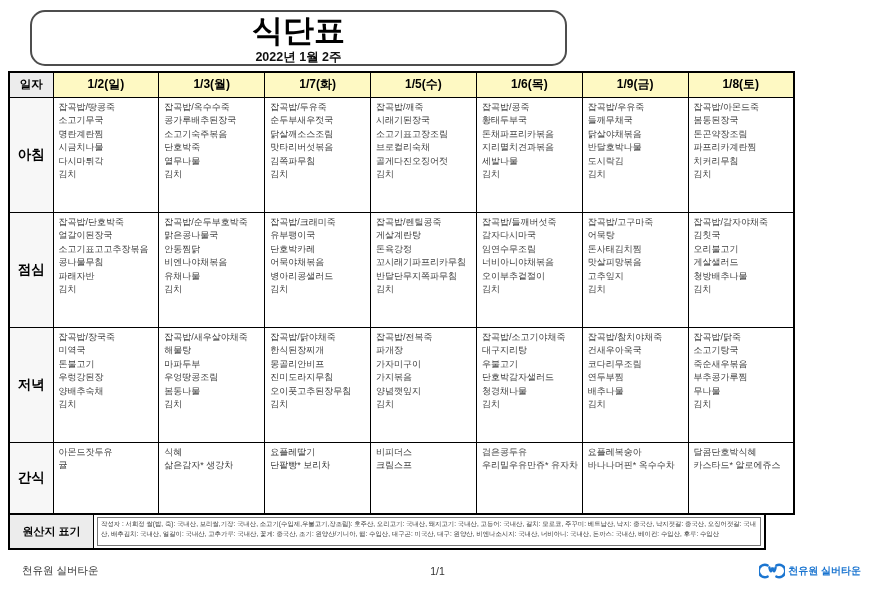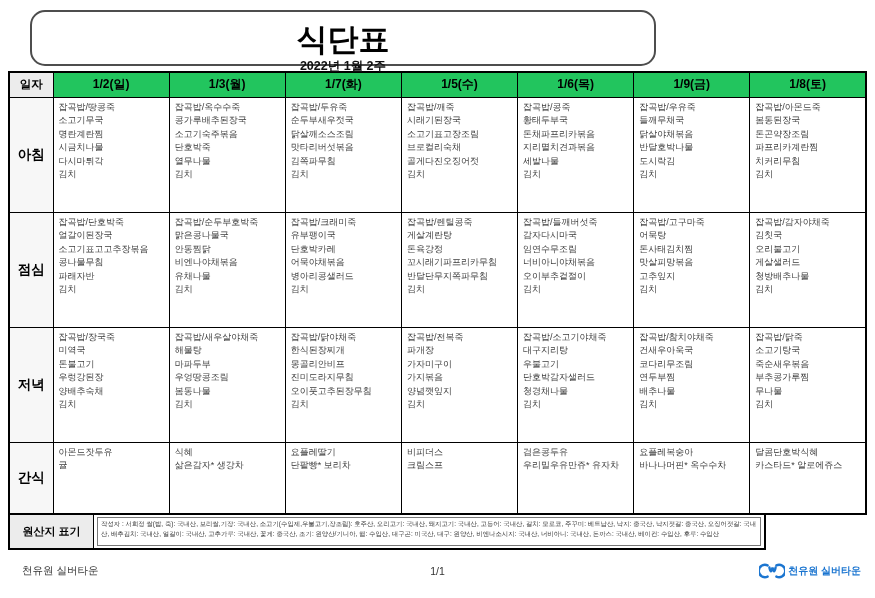--- a/index.html
+++ b/index.html
@@ -1,41 +1,41 @@
 <!DOCTYPE html>
 <html><head>
 <meta charset="utf-8">
 <style>
   * { margin: 0; padding: 0; box-sizing: border-box; }
   html, body { width: 875px; height: 598px; background: #ffffff; overflow: hidden; }
   body { font-family: "Liberation Sans", "DejaVu Sans", sans-serif; color: #222; }
 
   .title-box {
     margin: 10px 0 0 30px;
-    width: 626px; height: 56px;
+    width: 537px; height: 56px;
     border: 2px solid #4d4d4d;
     border-radius: 15px;
     text-align: center;
-    padding-top: 12px;
+    padding-top: 3px;
   }
   .title-box h1 { font-size: 31px; font-weight: bold; line-height: 1.05; color: #000; }
   .title-box .subtitle { font-size: 12.5px; font-weight: bold; color: #111; margin-top: 1px; }
 
   table.mealplan {
     margin: 5px 8px 0 8px;
-    width: 859px;
+    width: 787px;
     border-collapse: collapse;
     table-layout: fixed;
   }
   table.mealplan th, table.mealplan td { border: 1px solid #000; }
   table.mealplan { border: 2px solid #000; }
 
   tr.day-header { height: 25px; }
   tr.day-header th {
-    background: #22c55e;
+    background: #fef9c3;
     font-size: 12px; font-weight: bold; color: #000;
     text-align: center; vertical-align: middle;
   }
   tr.day-header th.corner { background: #ececec; font-size: 11.5px; }
 
   tr.meal-row { height: 115px; }
   tr.snack-row { height: 72px; }
   th.row-label {
     background: #f7f7f7;
     font-size: 13.5px; font-weight: bold; color: #000;

